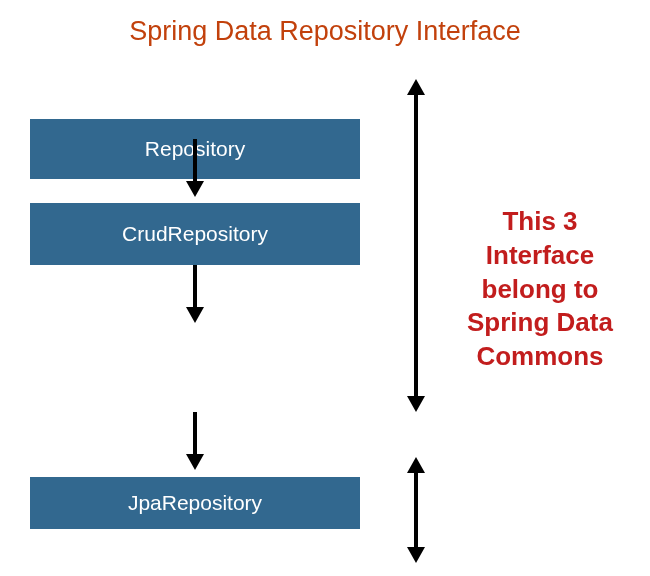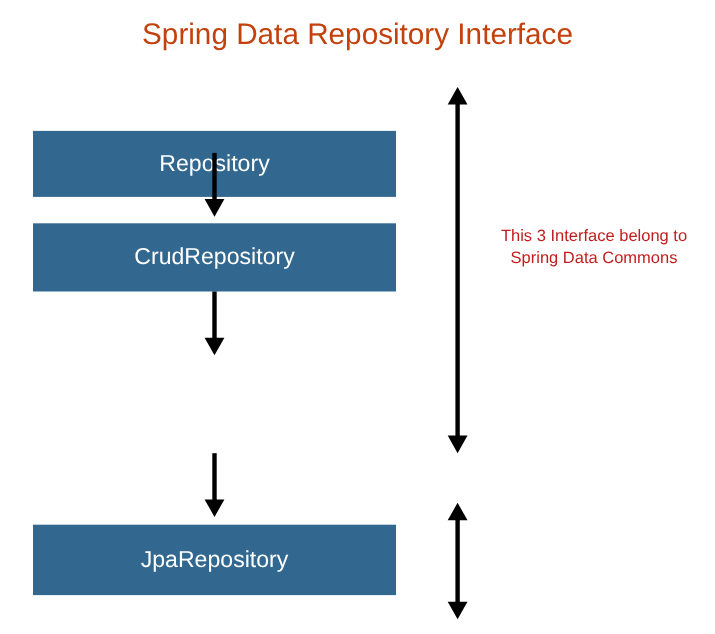--- a/index.html
+++ b/index.html
@@ -38,21 +38,21 @@
       display: flex;
       align-items: center;
       justify-content: center;
       text-align: center;
       line-height: 1.25;
       padding: 4px;
     }
     .box1 { top: 22px; height: 60px; margin-top: 40px; }
     .box2 { top: 146px; height: 62px; }
     .box3 { top: 273px; height: 82px; }
-    .box4 { top: 420px; height: 64px; }
+    .box4 { top: 420px; height: 52px; }
     
     .flow-arrow {
       position: absolute;
       left: 195px;
       width: 0;
     }
     .flow-arrow .shaft {
       position: absolute;
       left: -2px;
       width: 4px;
@@ -102,23 +102,24 @@
     .bracket1 .head-down { left: -7px; top: 317px; }
 
     .bracket2 { left: 414px; top: 400px; height: 106px; }
     .bracket2 .head-up   { left: -7px; top: 0px; }
     .bracket2 .shaft     { left: 0px; top: 14px; height: 78px; }
     .bracket2 .head-down { left: -7px; top: 90px; }
 
     .annotation {
       position: absolute;
       color: #c21d1d;
-      font-size: 15px;
+      font-size: 26px;
       line-height: 1.3;
       text-align: center;
+      font-weight: bold;
     }
     .annotation1 {
       left: 445px;
       top: 148px;
       width: 190px;
     }
     .annotation2 {
       left: 455px;
       top: 437px;
       width: 175px;

